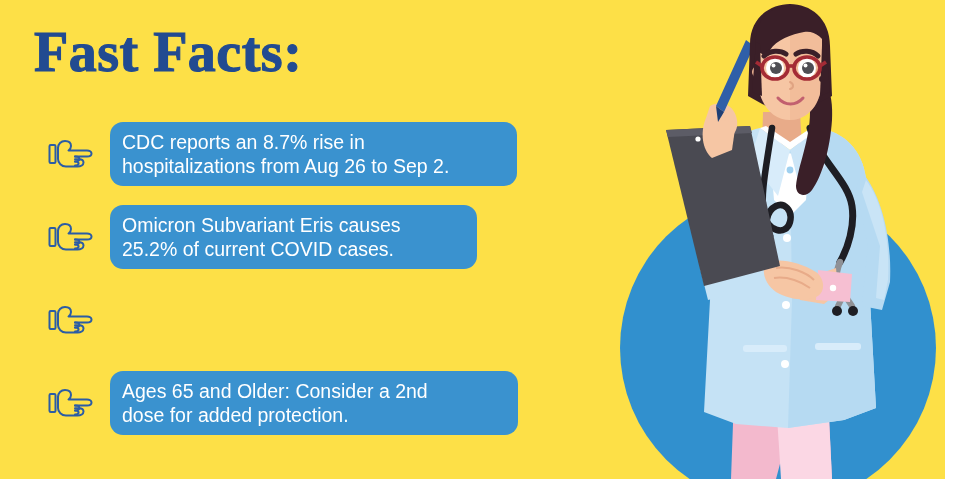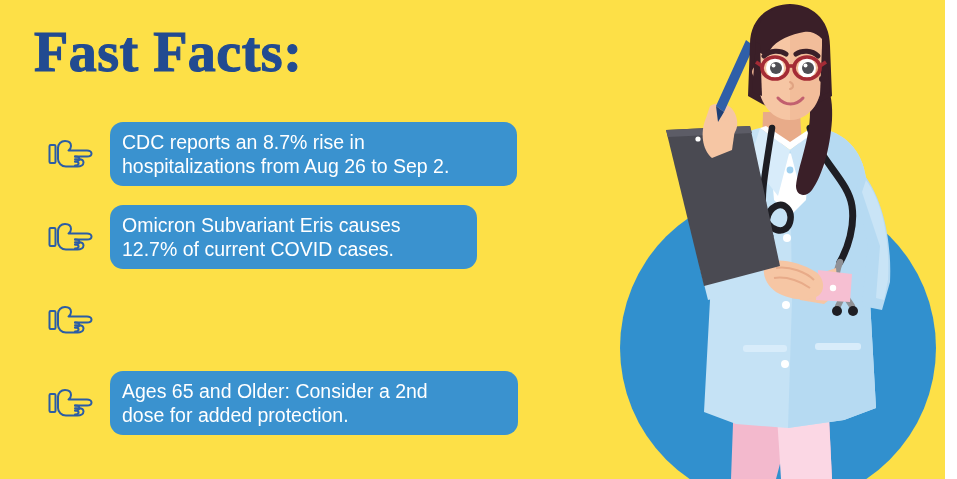--- a/index.html
+++ b/index.html
@@ -118,21 +118,21 @@
       <g fill="none" stroke="#2b5ca5" stroke-width="2" stroke-linejoin="round" stroke-linecap="round">
         <rect x="1.5" y="8" width="6" height="18" rx="1.2"></rect>
         <path d="M10 11 C10 7 13 4 17 4 C21 4 23 6 23 9 C23 11 22 12.5 20.5 13.5 L39 13.5 C41.5 13.5 43.5 14.8 43.5 16.6 C43.5 18.4 41.5 19.6 39 19.6 L27 19.6"></path>
         <path d="M10 11 L10 22 C10 26 13.5 29.5 18 29.5 L29.5 29.5 C33 29.5 35.5 27.8 35.5 25.6 C35.5 23.6 33.5 22.2 30.8 22.2 L27 22.2"></path>
         <path d="M27 19.6 C29.6 19.6 31.4 20.6 31.4 22 C31.4 23.4 29.6 24.4 27 24.4"></path>
         <path d="M27 24.4 C29.2 24.4 30.6 25.3 30.6 26.5 C30.6 27.7 29.2 28.6 27 28.6"></path>
       </g>
     </svg></span>
         <div class="fact-bubble" style="background: rgb(58, 146, 207); width: 367px;">
           <div class="fact-text">Omicron Subvariant Eris causes
-12.7% of current COVID cases.</div>
+25.2% of current COVID cases.</div>
         </div>
       </div>
       <div class="fact-row">
         <span class="hand-icon">
     <svg viewBox="0 0 46 34" xmlns="http://www.w3.org/2000/svg">
       <g fill="none" stroke="#2b5ca5" stroke-width="2" stroke-linejoin="round" stroke-linecap="round">
         <rect x="1.5" y="8" width="6" height="18" rx="1.2"></rect>
         <path d="M10 11 C10 7 13 4 17 4 C21 4 23 6 23 9 C23 11 22 12.5 20.5 13.5 L39 13.5 C41.5 13.5 43.5 14.8 43.5 16.6 C43.5 18.4 41.5 19.6 39 19.6 L27 19.6"></path>
         <path d="M10 11 L10 22 C10 26 13.5 29.5 18 29.5 L29.5 29.5 C33 29.5 35.5 27.8 35.5 25.6 C35.5 23.6 33.5 22.2 30.8 22.2 L27 22.2"></path>
         <path d="M27 19.6 C29.6 19.6 31.4 20.6 31.4 22 C31.4 23.4 29.6 24.4 27 24.4"></path>

